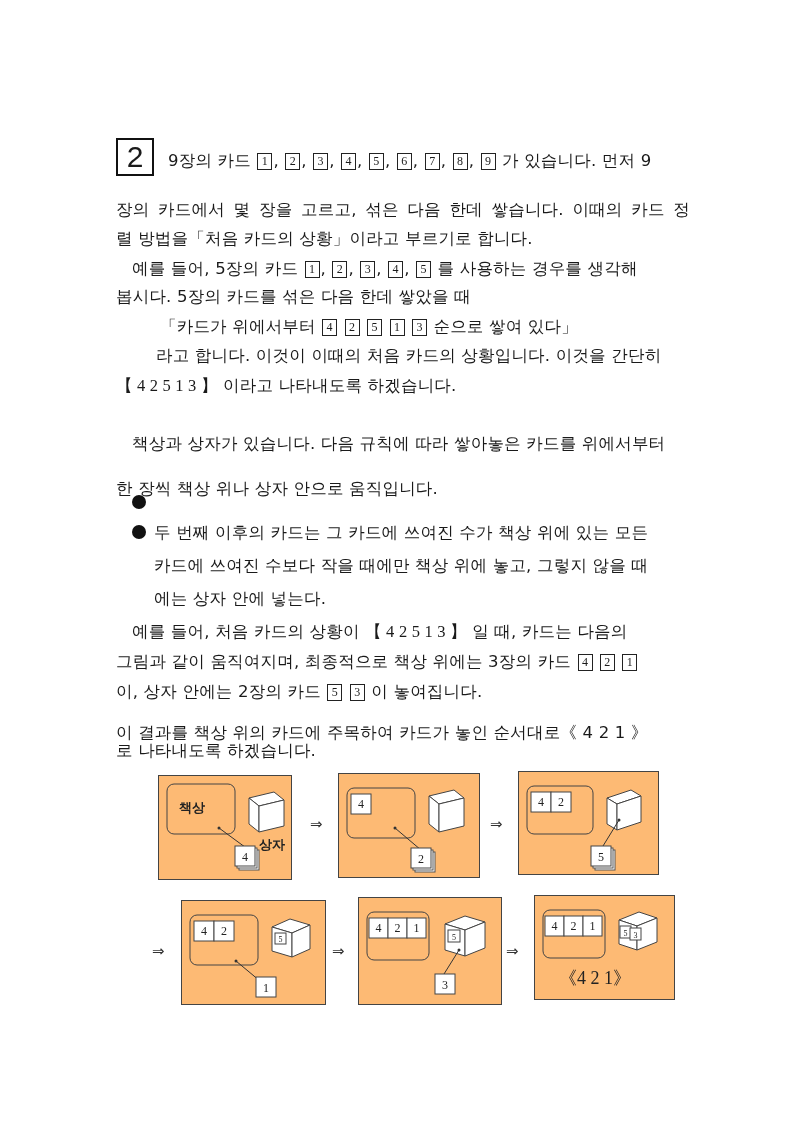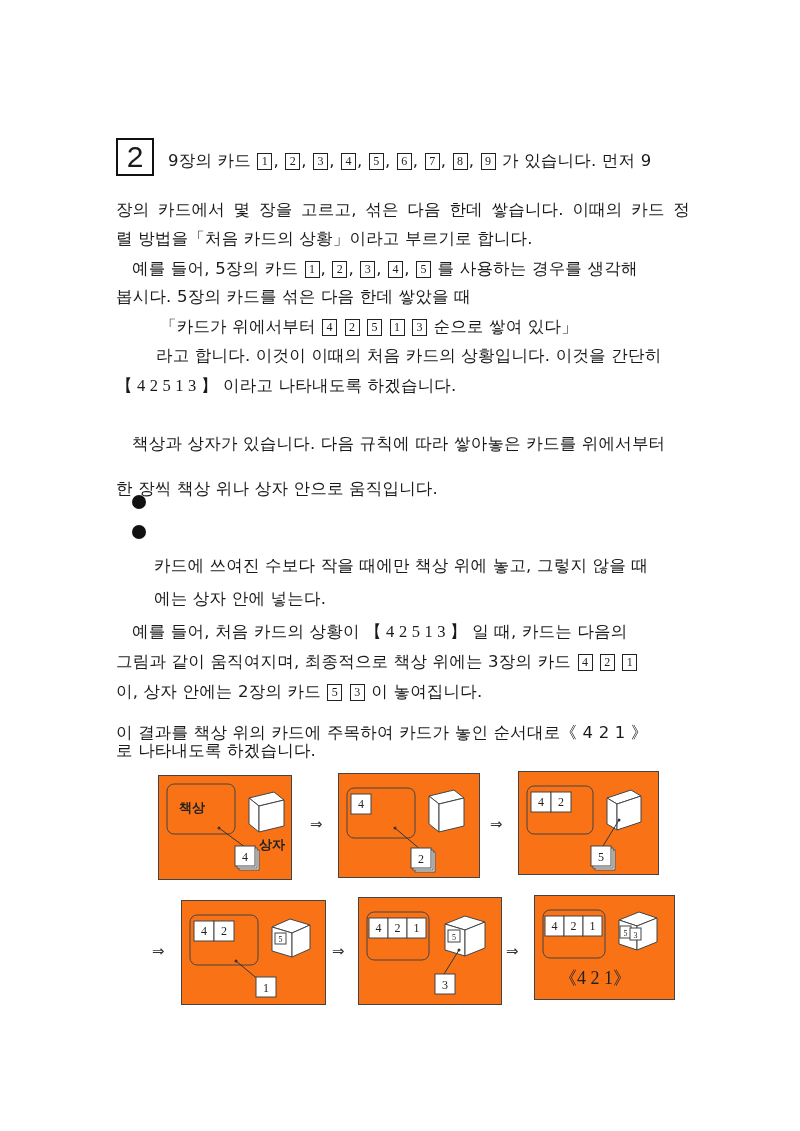--- a/index.html
+++ b/index.html
@@ -5,21 +5,21 @@
   html, body { margin: 0; padding: 0; background: #ffffff; }
   body { width: 800px; height: 1131px; position: relative; overflow: hidden;
          font-family: "DejaVu Sans", "Liberation Sans", sans-serif; color: #1a1a1a; }
   .line { position: absolute; left: 116px; font-size: 16.5px; white-space: nowrap; letter-spacing: 0.2px; line-height: 22px; }
   .justify { width: 574px; text-align: justify; text-align-last: justify; }
   .qnum { position: absolute; left: 116px; top: 138px; width: 34px; height: 34px; border: 2px solid #111;
           font-family: "Liberation Sans", sans-serif; font-size: 30px; line-height: 34px; text-align: center; }
   .c { display: inline-block; border: 1px solid #222; width: 13px; height: 15px; line-height: 15px;
        font-size: 12px; text-align: center; font-family: "Liberation Serif", serif; vertical-align: 1px; margin: 0 1px; }
   .bullet { display: inline-block; width: 14px; height: 14px; border-radius: 50%; background: #111; vertical-align: -1px; margin-right: 8px; }
-  .panel { position: absolute; border: 1.5px solid #444; background: #f97316; }
+  .panel { position: absolute; border: 1.5px solid #444; background: #fdba74; }
   .arrow { position: absolute; font-size: 15px; color: #333; }
   svg text { font-family: "Liberation Serif", serif; }
 </style>
 </head>
 <body>
 
 <div class="qnum">2</div>
 
 <div class="line" style="left:168px; top:150px;">
   <span>9장의 카드</span>
@@ -64,21 +64,21 @@
   <span style="font-family:'Liberation Serif',serif;">【 4 2 5 1 3 】</span>
   <span>이라고 나타내도록 하겠습니다.</span>
 </div>
 
 <div class="line" style="left:132px; top:433px;">책상과 상자가 있습니다. 다음 규칙에 따라 쌓아놓은 카드를 위에서부터</div>
 <div class="line" style="top:462px;margin-top:16px;">한 장씩 책상 위나 상자 안으로 움직입니다.</div>
 <div class="line" style="left:132px; top:492px;">
   <span class="bullet"></span>
 </div>
 <div class="line" style="left:132px; top:522px;">
-  <span class="bullet"></span>
+  <span class="bullet"></span><span>두 번째 이후의 카드는 그 카드에 쓰여진 수가 책상 위에 있는 모든</span>
 </div>
 <div class="line" style="left:154px; top:555px;">카드에 쓰여진 수보다 작을 때에만 책상 위에 놓고, 그렇지 않을 때</div>
 <div class="line" style="left:154px; top:588px;">에는 상자 안에 넣는다.</div>
 
 <div class="line" style="left:132px; top:621px;">
   <span>예를 들어, 처음 카드의 상황이</span>
   <span style="font-family:'Liberation Serif',serif;">【 4 2 5 1 3 】</span>
   <span>일 때, 카드는 다음의</span>
 </div>
 <div class="line" style="top:651px;">

